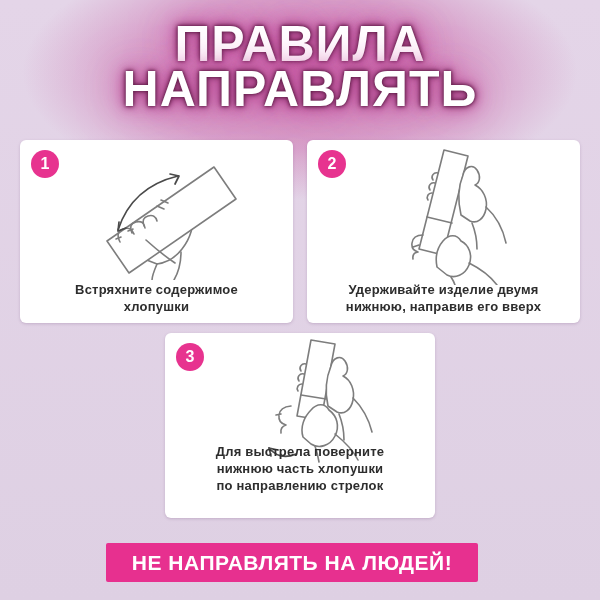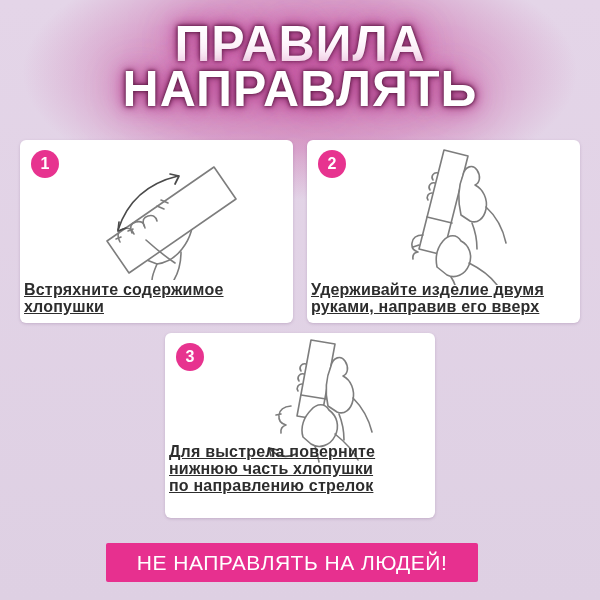--- a/index.html
+++ b/index.html
@@ -37,31 +37,30 @@
   .card3{left:165px;top:333px;width:270px;height:185px;}
   .badge{
     position:absolute;left:11px;top:10px;width:28px;height:28px;
     background:#e7338f;border-radius:50%;
     color:#ffffff;font-weight:bold;font-size:16px;
     display:flex;align-items:center;justify-content:center;
   }
   .illu{position:absolute;left:0;top:5px;}
   .caption{
     position:absolute;left:4px;right:4px;bottom:8px;
-    text-align:left;font-weight:bold;color:#2d2d2d;
-    font-size:16px;line-height:17px;letter-spacing:0.2px;
+    text-align:center;font-weight:bold;color:#2d2d2d;
+    font-size:13px;line-height:17px;letter-spacing:0.2px;
     white-space:pre-line;
-    text-decoration:underline;
   }
   .card3 .caption{bottom:24px;}
   .warning{
     position:absolute;left:106px;top:543px;width:372px;height:39px;
     background:#e7308f;border-radius:2px;
     display:flex;align-items:center;justify-content:center;
-    color:#ffffff;font-weight:normal;font-size:21px;letter-spacing:0.5px;
+    color:#ffffff;font-weight:bold;font-size:21px;letter-spacing:0.5px;
     white-space:nowrap;
   }
   .lineart{fill:none;stroke:#7d7d7d;stroke-width:1.6;stroke-linecap:round;stroke-linejoin:round;}
   .fillwhite{fill:#ffffff;}
   .arrow{fill:none;stroke:#4a4a4a;stroke-width:1.7;stroke-linecap:round;stroke-linejoin:round;}
 </style>
 </head>
 <body>
 
 <div class="stage">
@@ -108,21 +107,21 @@
                M128,38 a4.5,4.5 0 0 0 -5,7
                M125,48 a4.5,4.5 0 0 0 -4,7"></path>
       <path class="lineart fillwhite" d="M156,30 C158,21 166,19 170,25 C174,31 173,38 168,40 C176,44 181,54 179,64 C177,74 170,79 163,76 L154,70 C151,57 151,42 156,30 Z"></path>
       <path class="lineart" d="M179,62 C190,72 196,84 199,98 M165,78 C169,88 170,96 170,104"></path>
 
       <path class="lineart" d="M116,90 q-10,0 -11,8 q-1,7 6,9 q-6,1 -5,7 M112,100 l-6,2"></path>
       <path class="lineart fillwhite" d="M136,96 C142,89 150,89 154,96 C162,100 166,110 162,120 C158,130 148,134 140,130 L130,122 C128,112 130,103 136,96 Z"></path>
       <path class="lineart" d="M162,118 C174,124 184,132 190,140 M144,132 C146,135 147,137 148,140"></path>
     </svg>
     <div class="caption">Удерживайте изделие двумя
-руками, направив его вверх</div>
+нижнюю, направив его вверх</div>
   </div>
 
   <div class="card card3">
     <div class="badge">3</div>
     <svg class="illu" width="270" height="128" viewBox="0 0 270 128">
 
       <path class="lineart fillwhite" d="M146,2 L170,6 L156,82 L132,78 Z"></path>
       <path class="lineart" d="M136,57 L161,61"></path>
 
       <path class="lineart" d="M141,26 a4.5,4.5 0 0 0 -5,7

